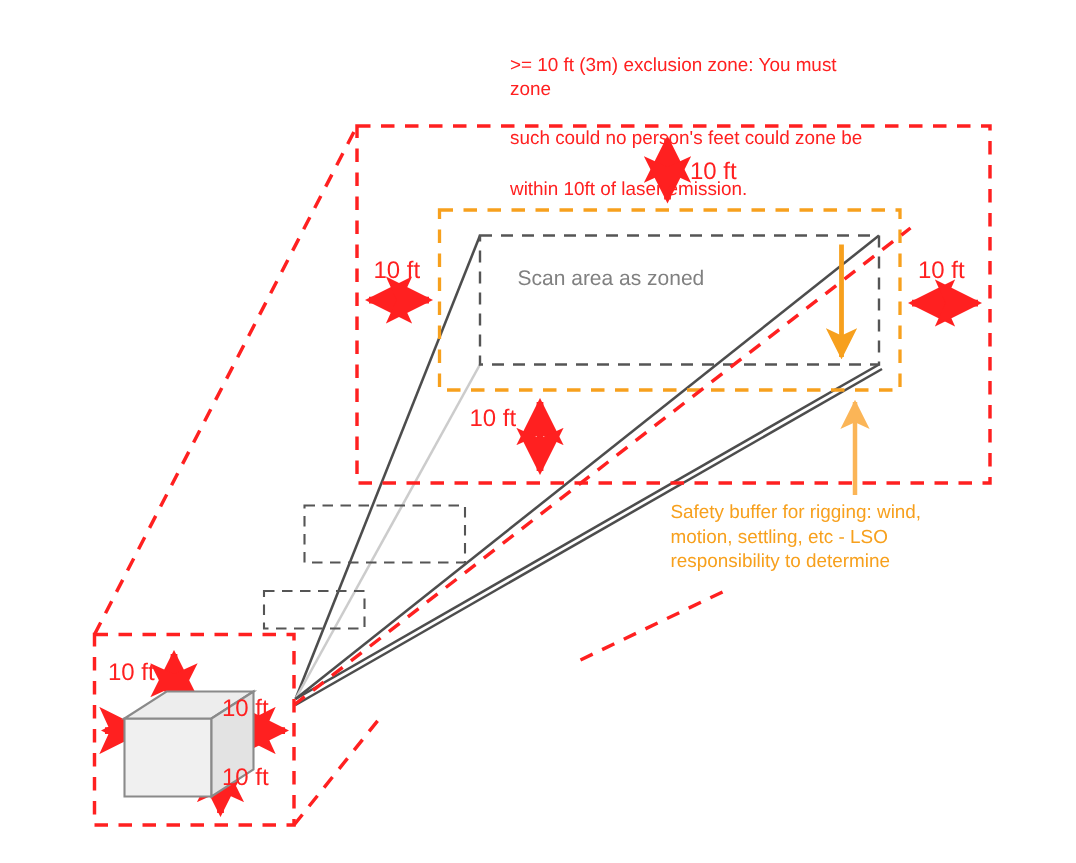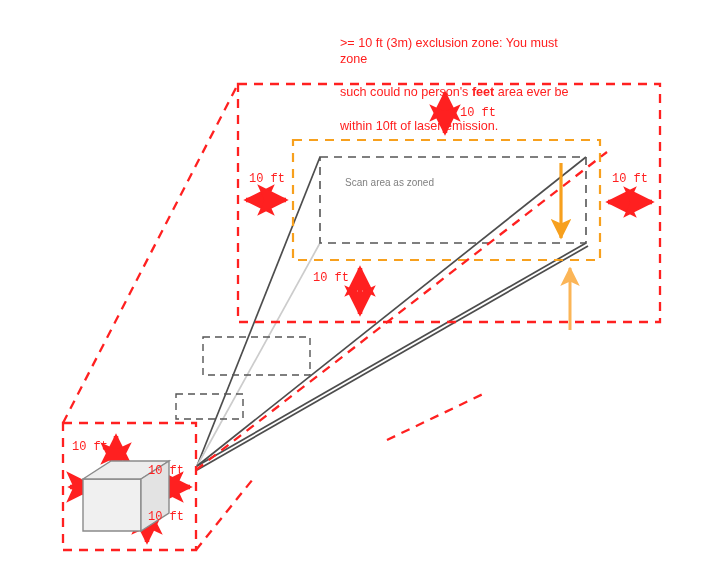--- a/index.html
+++ b/index.html
@@ -8,28 +8,27 @@
     width:717px;height:575px;
     background:#ffffff;
     font-family:"Liberation Sans","DejaVu Sans",sans-serif;
     overflow:hidden;
   }
   svg#diagram{position:absolute;left:0;top:0;width:717px;height:575px;}
   .callout{position:absolute;line-height:1.32;font-size:12.6px;white-space:pre-line;}
   .callout.red{color:#ff2020;}
   .callout.orange{color:#f7a01d;}
   .dimlabel{
-    position:absolute;font-size:12px;color:#ff2020;
+    position:absolute;font-size:16px;color:#ff2020;
     white-space:nowrap;
-    font-family:Liberation Mono, monospace;
   }
   .scanlabel{
-    position:absolute;font-size:10px;color:#808080;white-space:nowrap;
+    position:absolute;font-size:14px;color:#808080;white-space:nowrap;
   }
-  b{font-weight:bold;}
+  b{font-weight:normal;}
 </style>
 </head>
 <body>
 
 <div id="stage">
 
   <svg id="diagram" viewBox="0 0 717 575">
 
     <g>
 
@@ -121,24 +120,27 @@
 
       <polygon points="83,479 111,461 169,461 141,479" fill="#ededed" stroke="#8a8a8a" stroke-width="1.4"></polygon>
 
       <polygon points="141,479 169,461 169,513 141,531" fill="#e3e3e3" stroke="#8a8a8a" stroke-width="1.4"></polygon>
     </g>
 
   </svg>
 
   <div class="callout red" style="left:340px;top:18px;width:240px;">
     <span>&gt;= 10 ft (3m) exclusion zone: You must zone</span><br>
-    <span>such could no person's </span><b>feet</b><span> area ever be</span><br>
+    <span>such could no person's </span><b>feet</b><span> could zone be</span><br>
     <span>within 10ft of laser emission.</span>
   </div>
 
+  <div class="callout orange" style="left:447px;top:333px;width:200px;">Safety buffer for rigging: wind,
+motion, settling, etc - LSO
+responsibility to determine</div>
 
 
   <div class="scanlabel" style="left:345px;top:177px;">Scan area as zoned</div>
 
   <div class="dimlabel" style="left:460px;top:106px;">10 ft</div>
   <div class="dimlabel" style="left:249px;top:172px;">10 ft</div>
   <div class="dimlabel" style="left:612px;top:172px;">10 ft</div>
   <div class="dimlabel" style="left:313px;top:271px;">10 ft</div>
   <div class="dimlabel" style="left:72px;top:440px;">10 ft</div>
   <div class="dimlabel" style="left:148px;top:464px;">10 ft</div>

